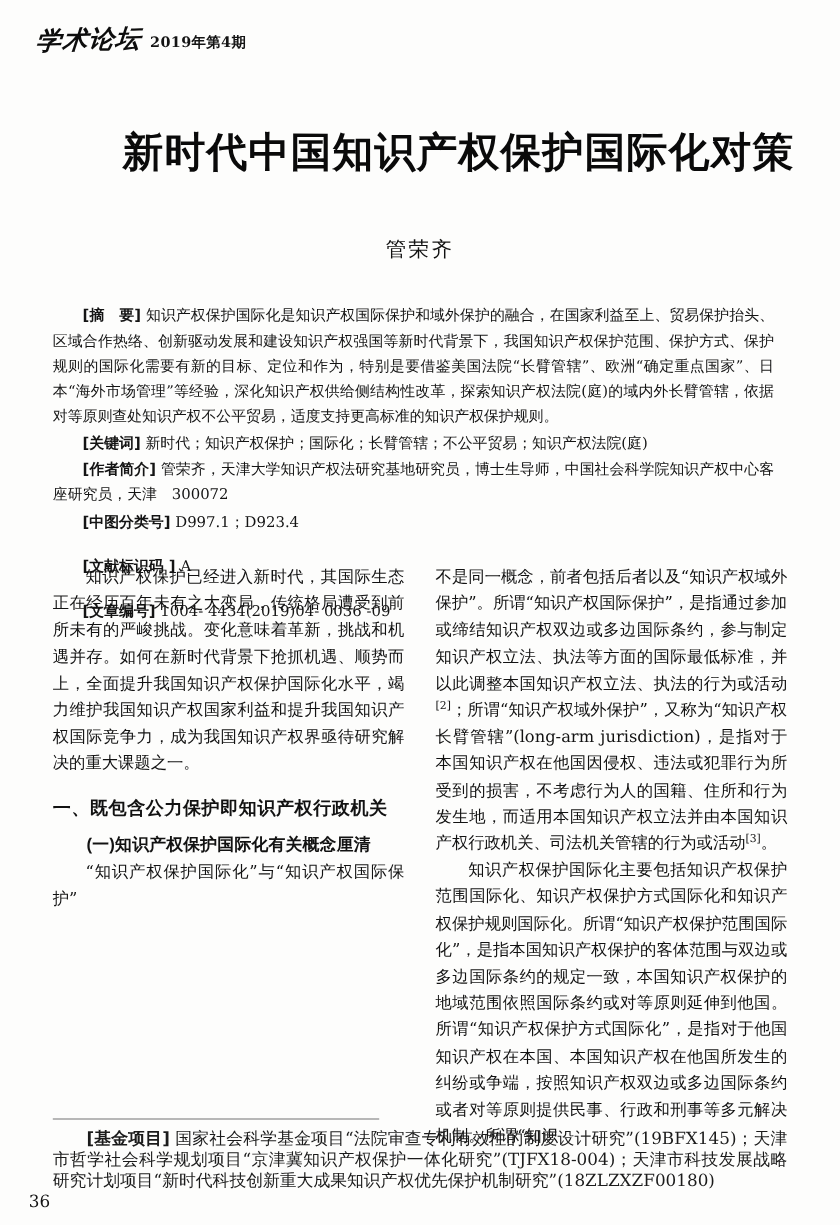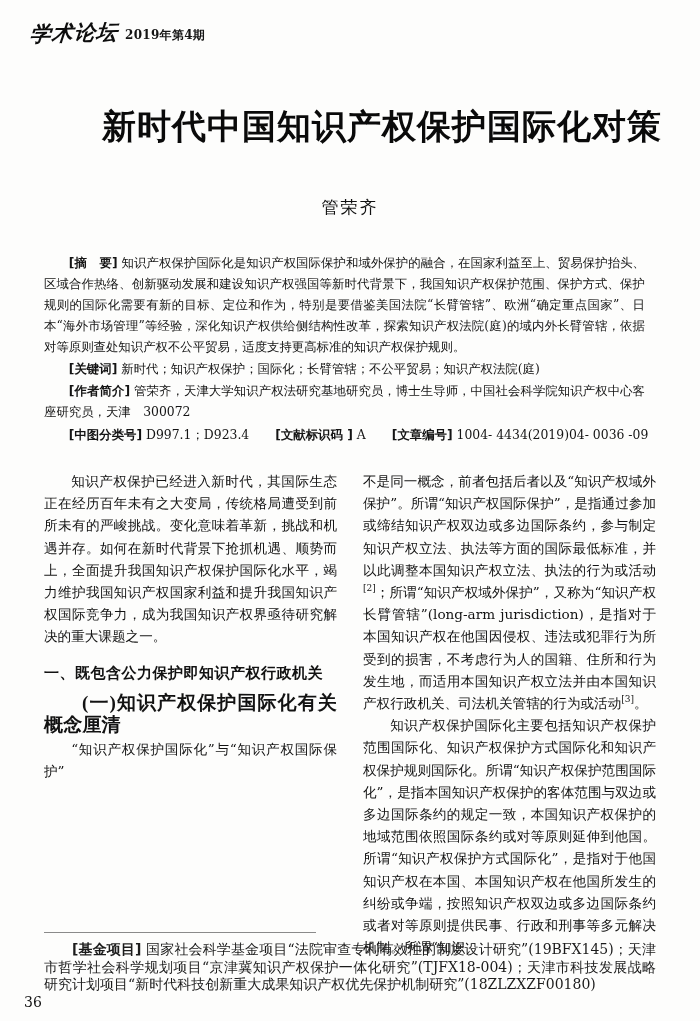--- a/index.html
+++ b/index.html
@@ -89,24 +89,25 @@
     margin: 0 11px 1px 0;
     text-indent: 2em;
   }
   .fm-tag {
     font-family: "DejaVu Sans", "Liberation Sans", sans-serif;
     font-weight: bold;
     font-size: 12.4px;
   }
   .fm-ids {
     display: flex;
-    gap: 26px;
+    gap: 16px;
     text-indent: 0;
     padding-left: 2em;
     margin-top: 2px;
+    flex-direction: column;
   }
   .fm-ids .seg { white-space: nowrap; }
 
   
   .columns {
     position: absolute;
     top: 470px;
     left: 44px;
     width: 612px;
     height: 440px;
@@ -128,22 +129,22 @@
   .sec-h1 {
     margin: 14px 0 6px 0;
     font-family: "DejaVu Sans", "Liberation Sans", sans-serif;
     font-size: 15px;
     font-weight: bold;
     text-indent: 0;
     letter-spacing: 0.5px;
   }
   .sec-h2 {
     margin: 8px 0 2px 0;
-    font-family: Liberation Serif, serif;
-    font-size: 19px;
+    font-family: Liberation Sans, sans-serif;
+    font-size: 14px;
     font-weight: bold;
     text-indent: 2em;
     letter-spacing: 0.2px;
   }
   sup.ref {
     font-size: 9px;
     vertical-align: super;
     line-height: 0;
   }
 

